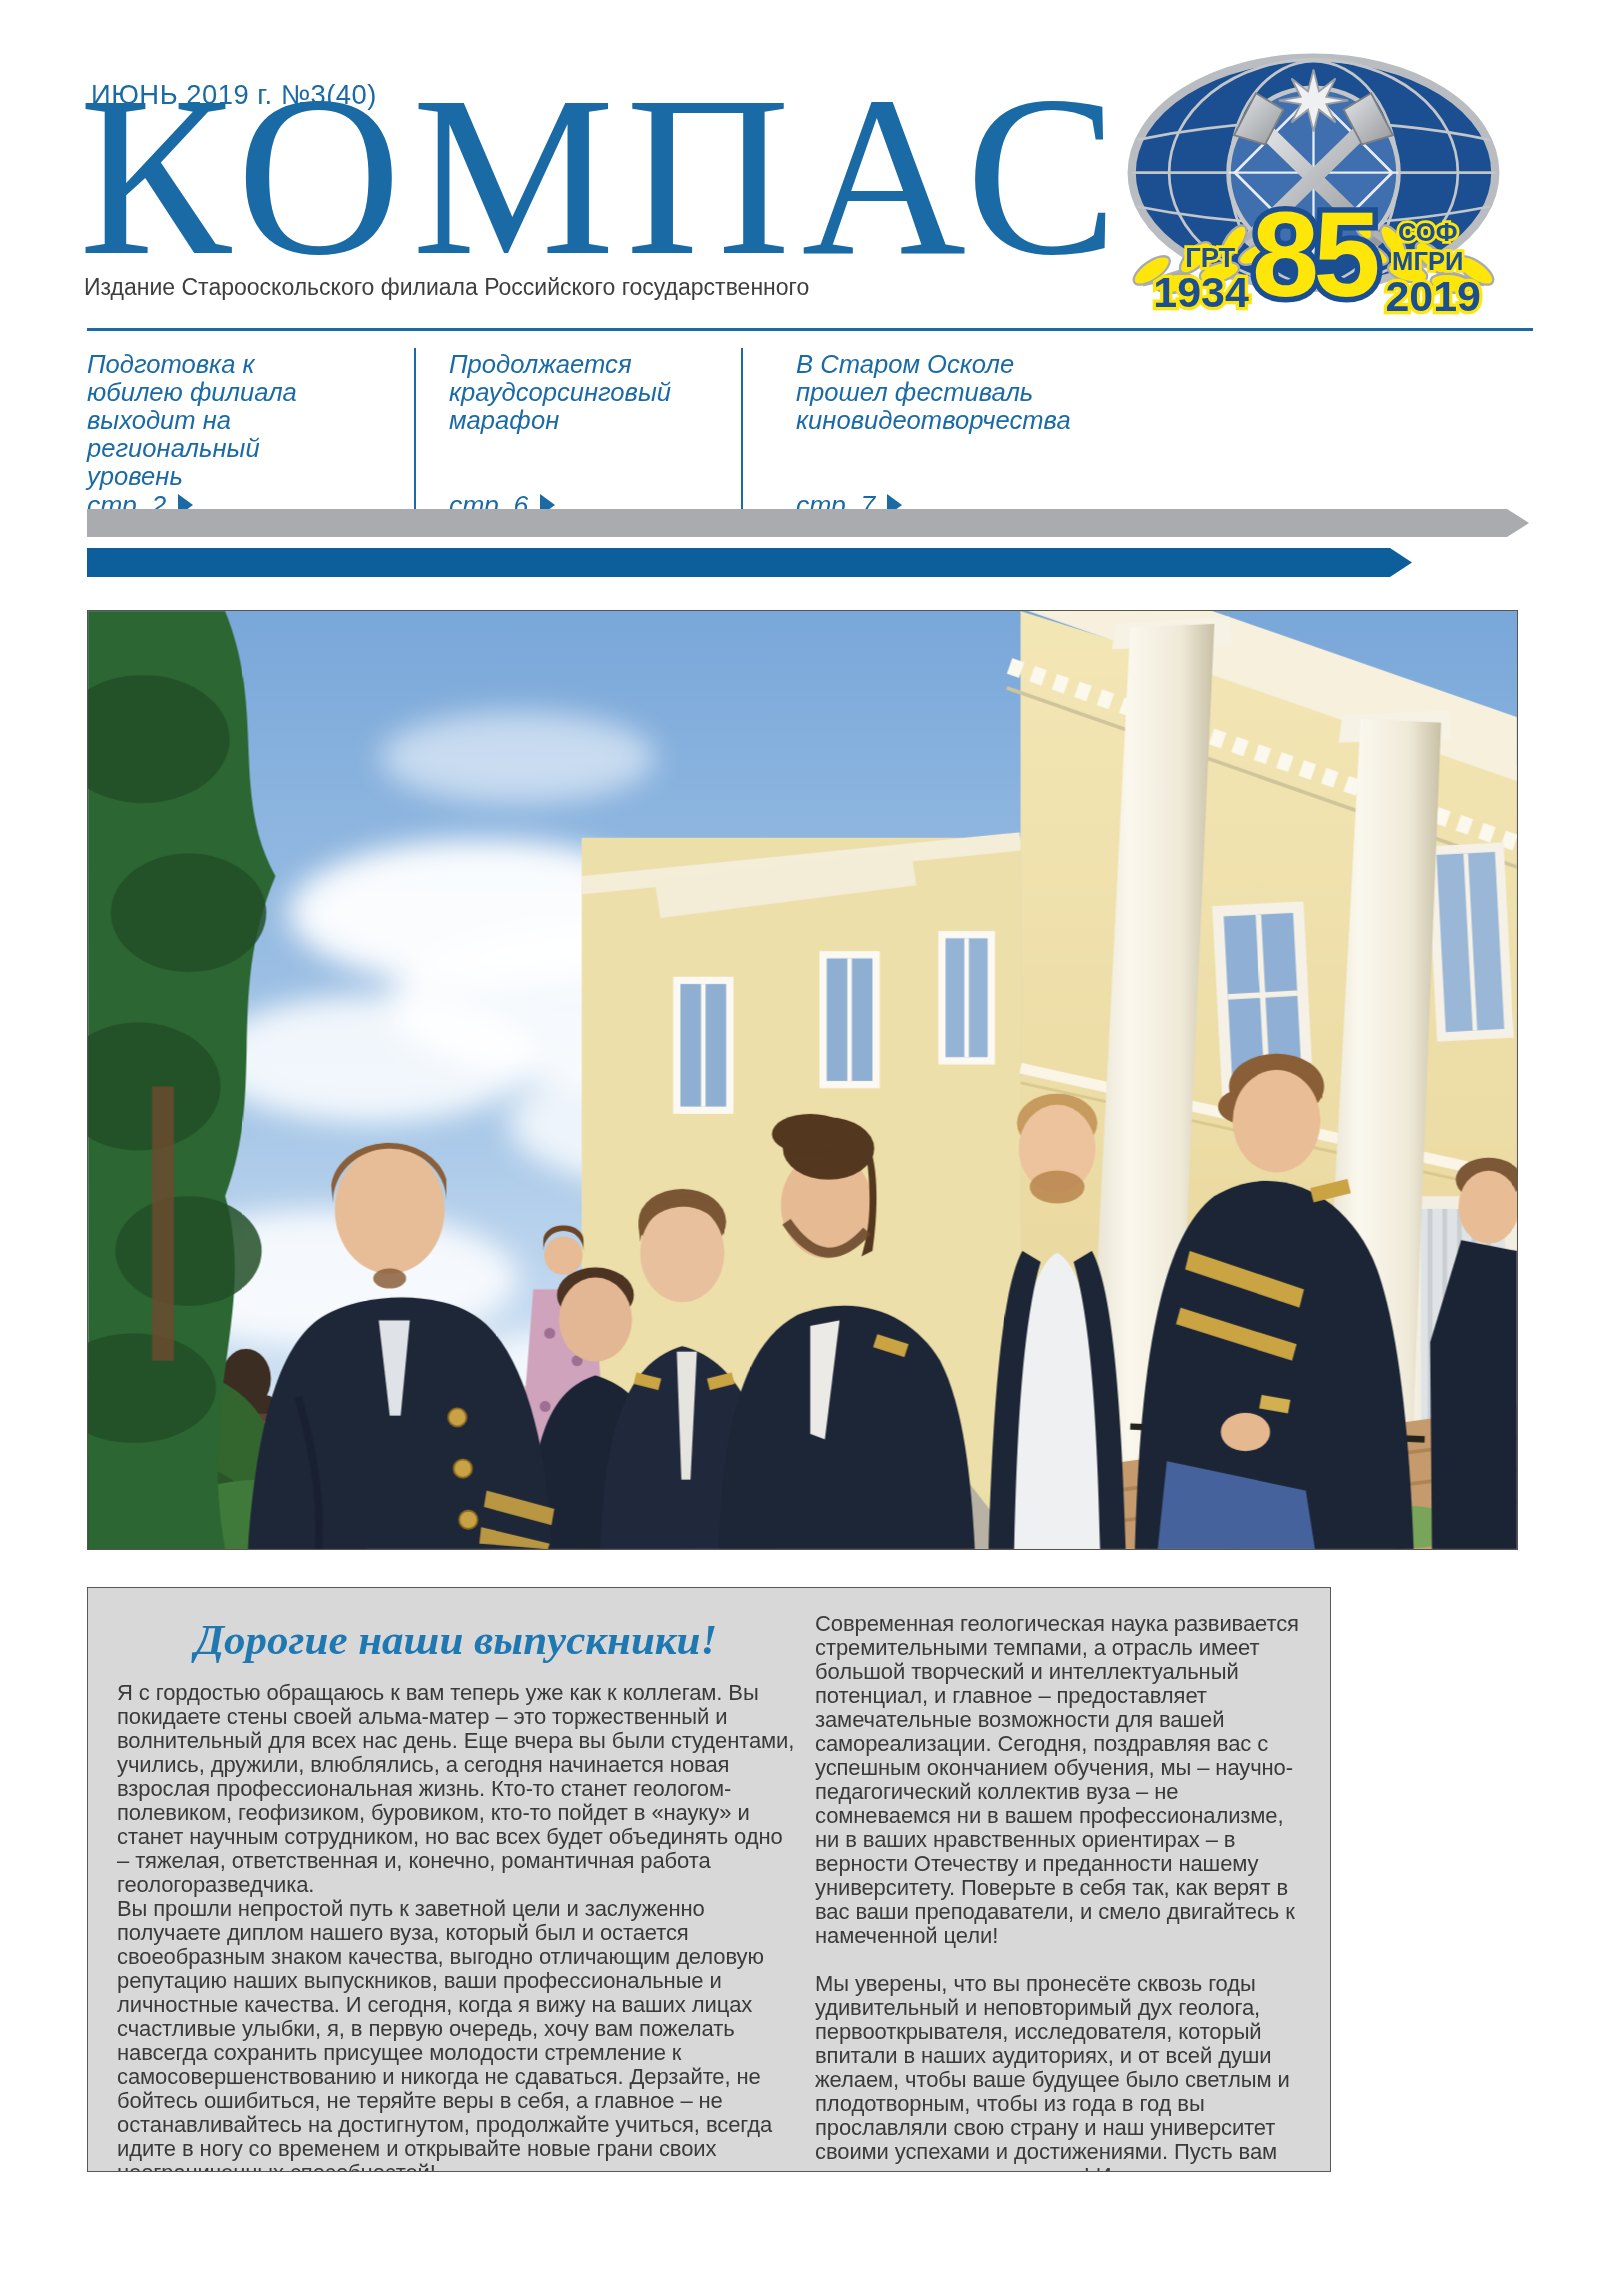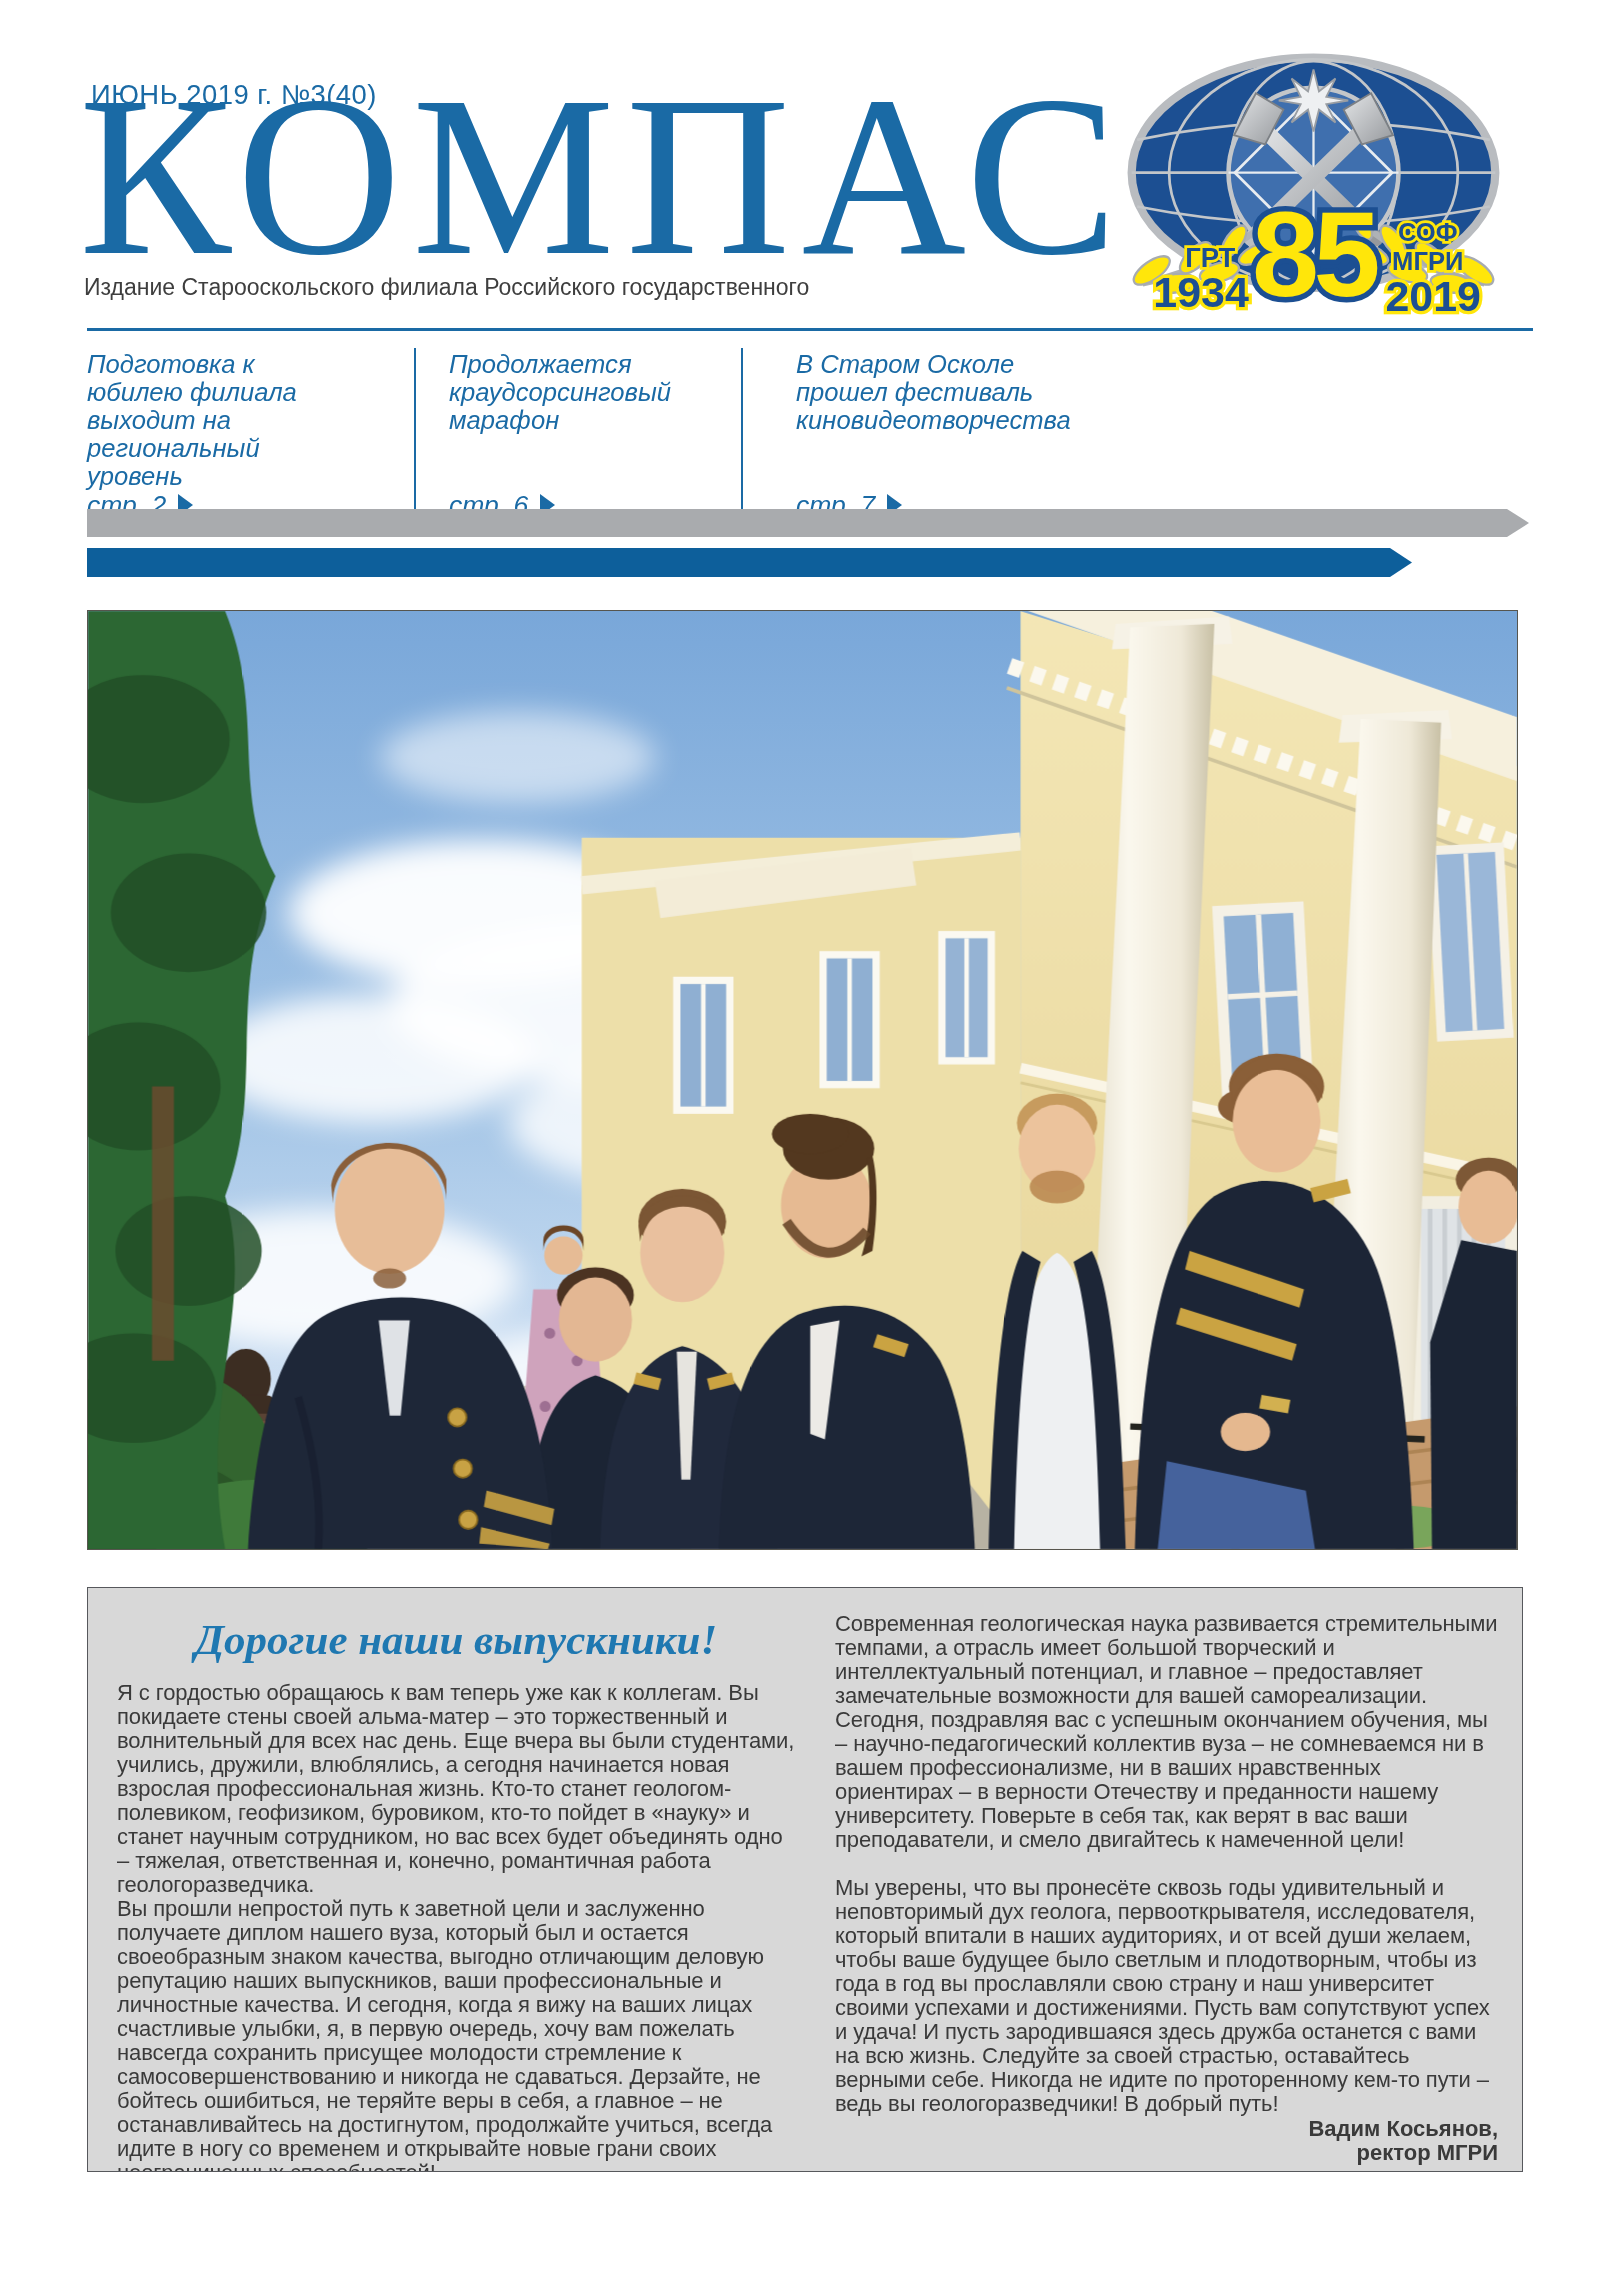--- a/index.html
+++ b/index.html
@@ -33,22 +33,22 @@
   
   .bar{clip-path:polygon(0 0, calc(100% - 22px) 0, 100% 50%, calc(100% - 22px) 100%, 0 100%);}
   .bar-gray{left:87px;top:509px;width:1442px;height:28px;background:#a9abae;}
   .bar-blue{left:87px;top:548px;width:1325px;height:29px;background:#0d5f9b;}
 
   
   .photo-frame{left:87px;top:610px;width:1431px;height:940px;border:1.8px solid #56554e;box-sizing:border-box;margin:0;}
   .photo-frame svg{display:block;width:100%;height:100%;}
 
   
-  .panel{left:87px;top:1587px;width:1436px;height:585px;background:#d8d8d8;border:1.8px solid #56585c;
-         box-sizing:border-box;padding:16.4px 24px 12.8px 29px;display:flex;gap:40px;overflow:hidden;justify-content:flex-end;}
+  .panel{left:87px;top:1587px;width:1244px;height:585px;background:#d8d8d8;border:1.8px solid #56585c;
+         box-sizing:border-box;padding:16.4px 24px 12.8px 29px;display:flex;gap:20px;overflow:hidden;justify-content:flex-end;}
   .col-left{width:678px;flex:none;}
   .col-right{flex:1;padding-top:7.3px;}
   .greeting-heading{font-family:"Liberation Serif",serif;font-style:italic;font-weight:bold;
                     font-size:43px;color:#1f78b1;text-align:center;margin:11px 0 16.4px 0;}
   .body-text{font-size:22px;line-height:24px;color:#3a3a3a;margin:0;letter-spacing:-0.1px;}
   .gap-after{margin-bottom:24px;}
   .signature{text-align:right;margin-top:1.8px;font-weight:bold;}
   .signature div{font-size:22px;line-height:24px;color:#3a3a3a;}
 </style>
 </head>

